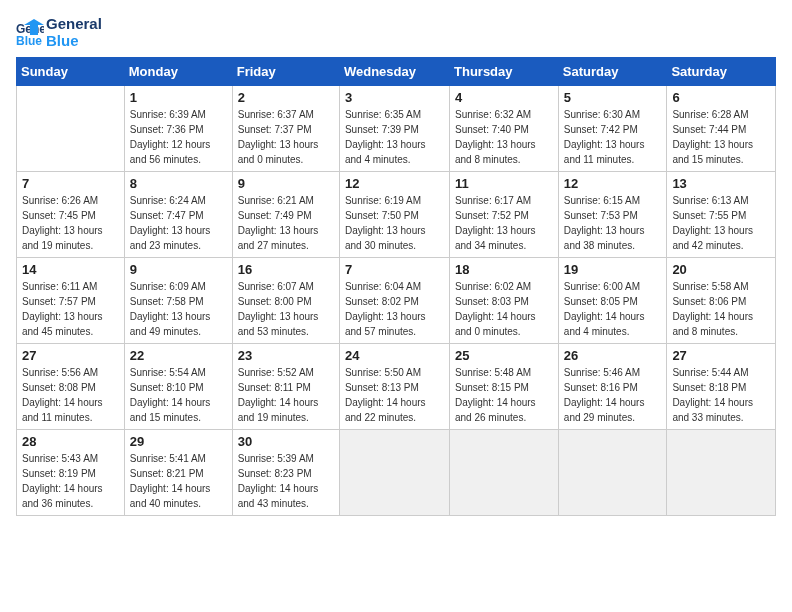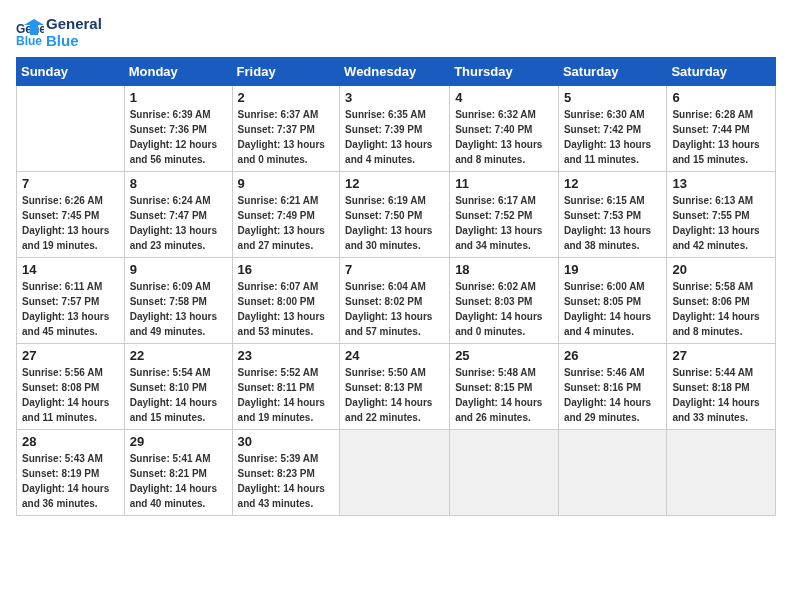--- a/index.html
+++ b/index.html
@@ -69,21 +69,20 @@
       font-size: 13px;
       font-weight: bold;
       color: #222;
       display: block;
       margin-bottom: 2px;
     }
     .day-info {
       font-size: 10px;
       color: #333;
       line-height: 1.5;
-      font-weight: bold;
     }
   </style>
 </head>
 <body>
 
 <div class="header-area">
   <div class="logo">
     <svg class="logo-icon" viewBox="0 0 28 28" xmlns="http://www.w3.org/2000/svg">
       <text x="0" y="14" font-size="12" font-weight="bold" fill="#1a3a6b">General</text>
       <text x="0" y="26" font-size="12" font-weight="bold" fill="#2196F3">Blue</text>

